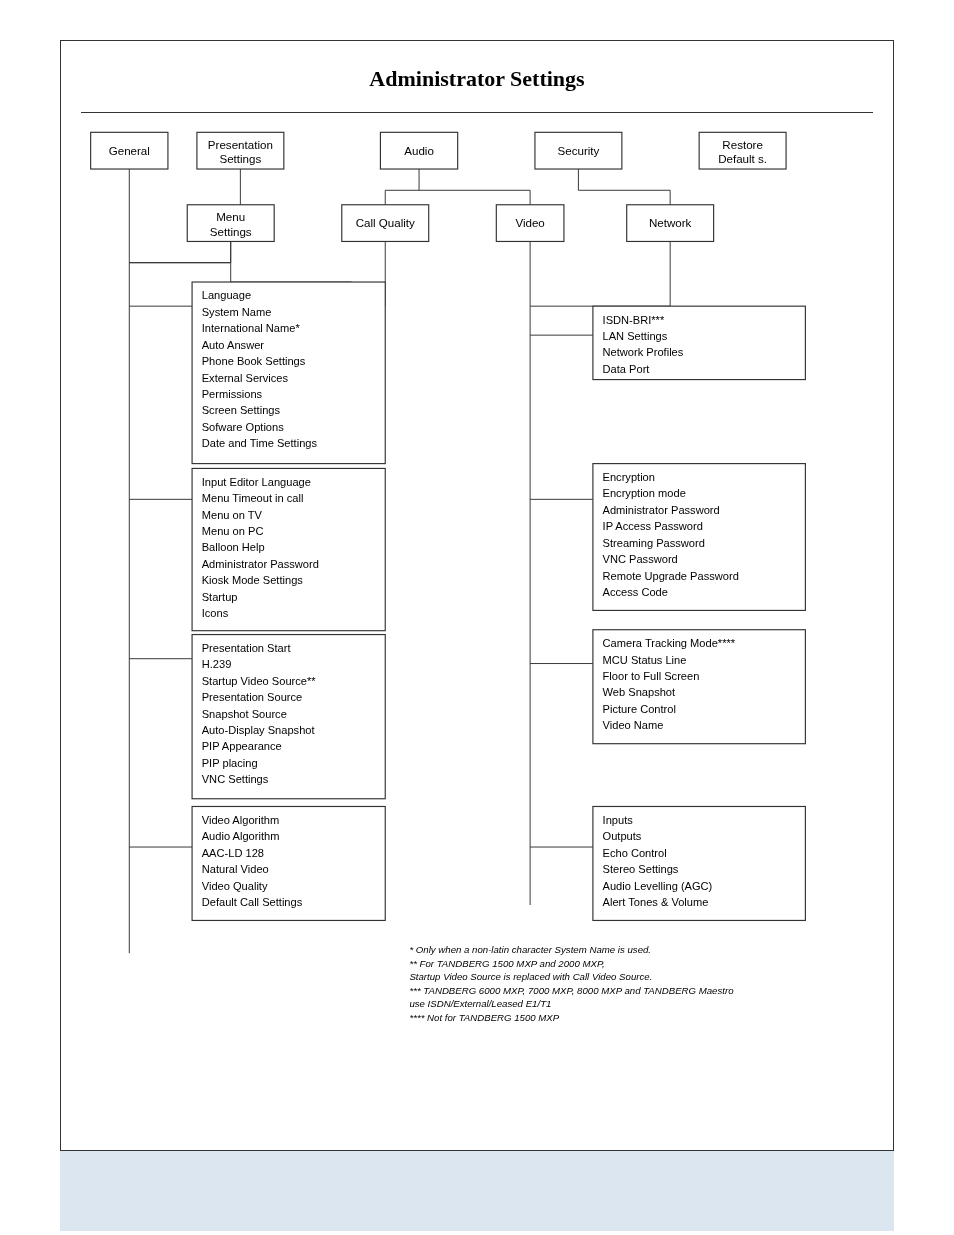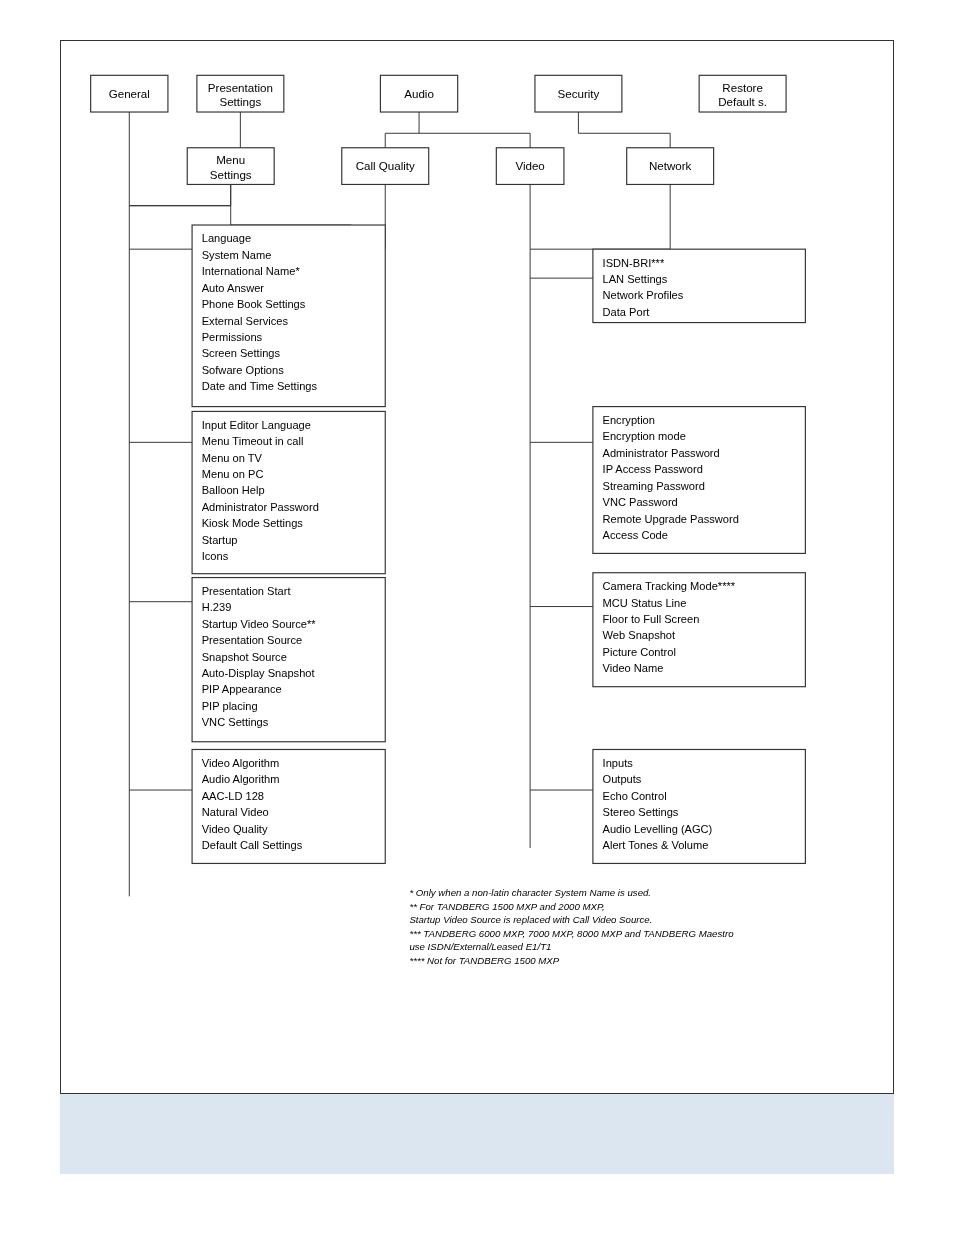--- a/index.html
+++ b/index.html
@@ -48,20 +48,21 @@
     svg.diagram {
       width: 100%;
       overflow: visible;
     }
   </style>
 </head>
 <body>
 
 <div class="page">
   <div class="main-box">
+    <div class="title">Administrator Settings</div>
 
     <div class="diagram-wrapper">
       <svg class="diagram" viewBox="0 0 820 1050">
 
         <rect x="10" y="20" width="80" height="38" fill="white" stroke="#333" stroke-width="1.2"></rect>
         <text x="50" y="43" text-anchor="middle" font-family="Arial" font-size="12">General</text>
 
         <rect x="120" y="20" width="90" height="38" fill="white" stroke="#333" stroke-width="1.2"></rect>
         <text x="165" y="37" text-anchor="middle" font-family="Arial" font-size="12">Presentation</text>
         <text x="165" y="52" text-anchor="middle" font-family="Arial" font-size="12">Settings</text>

